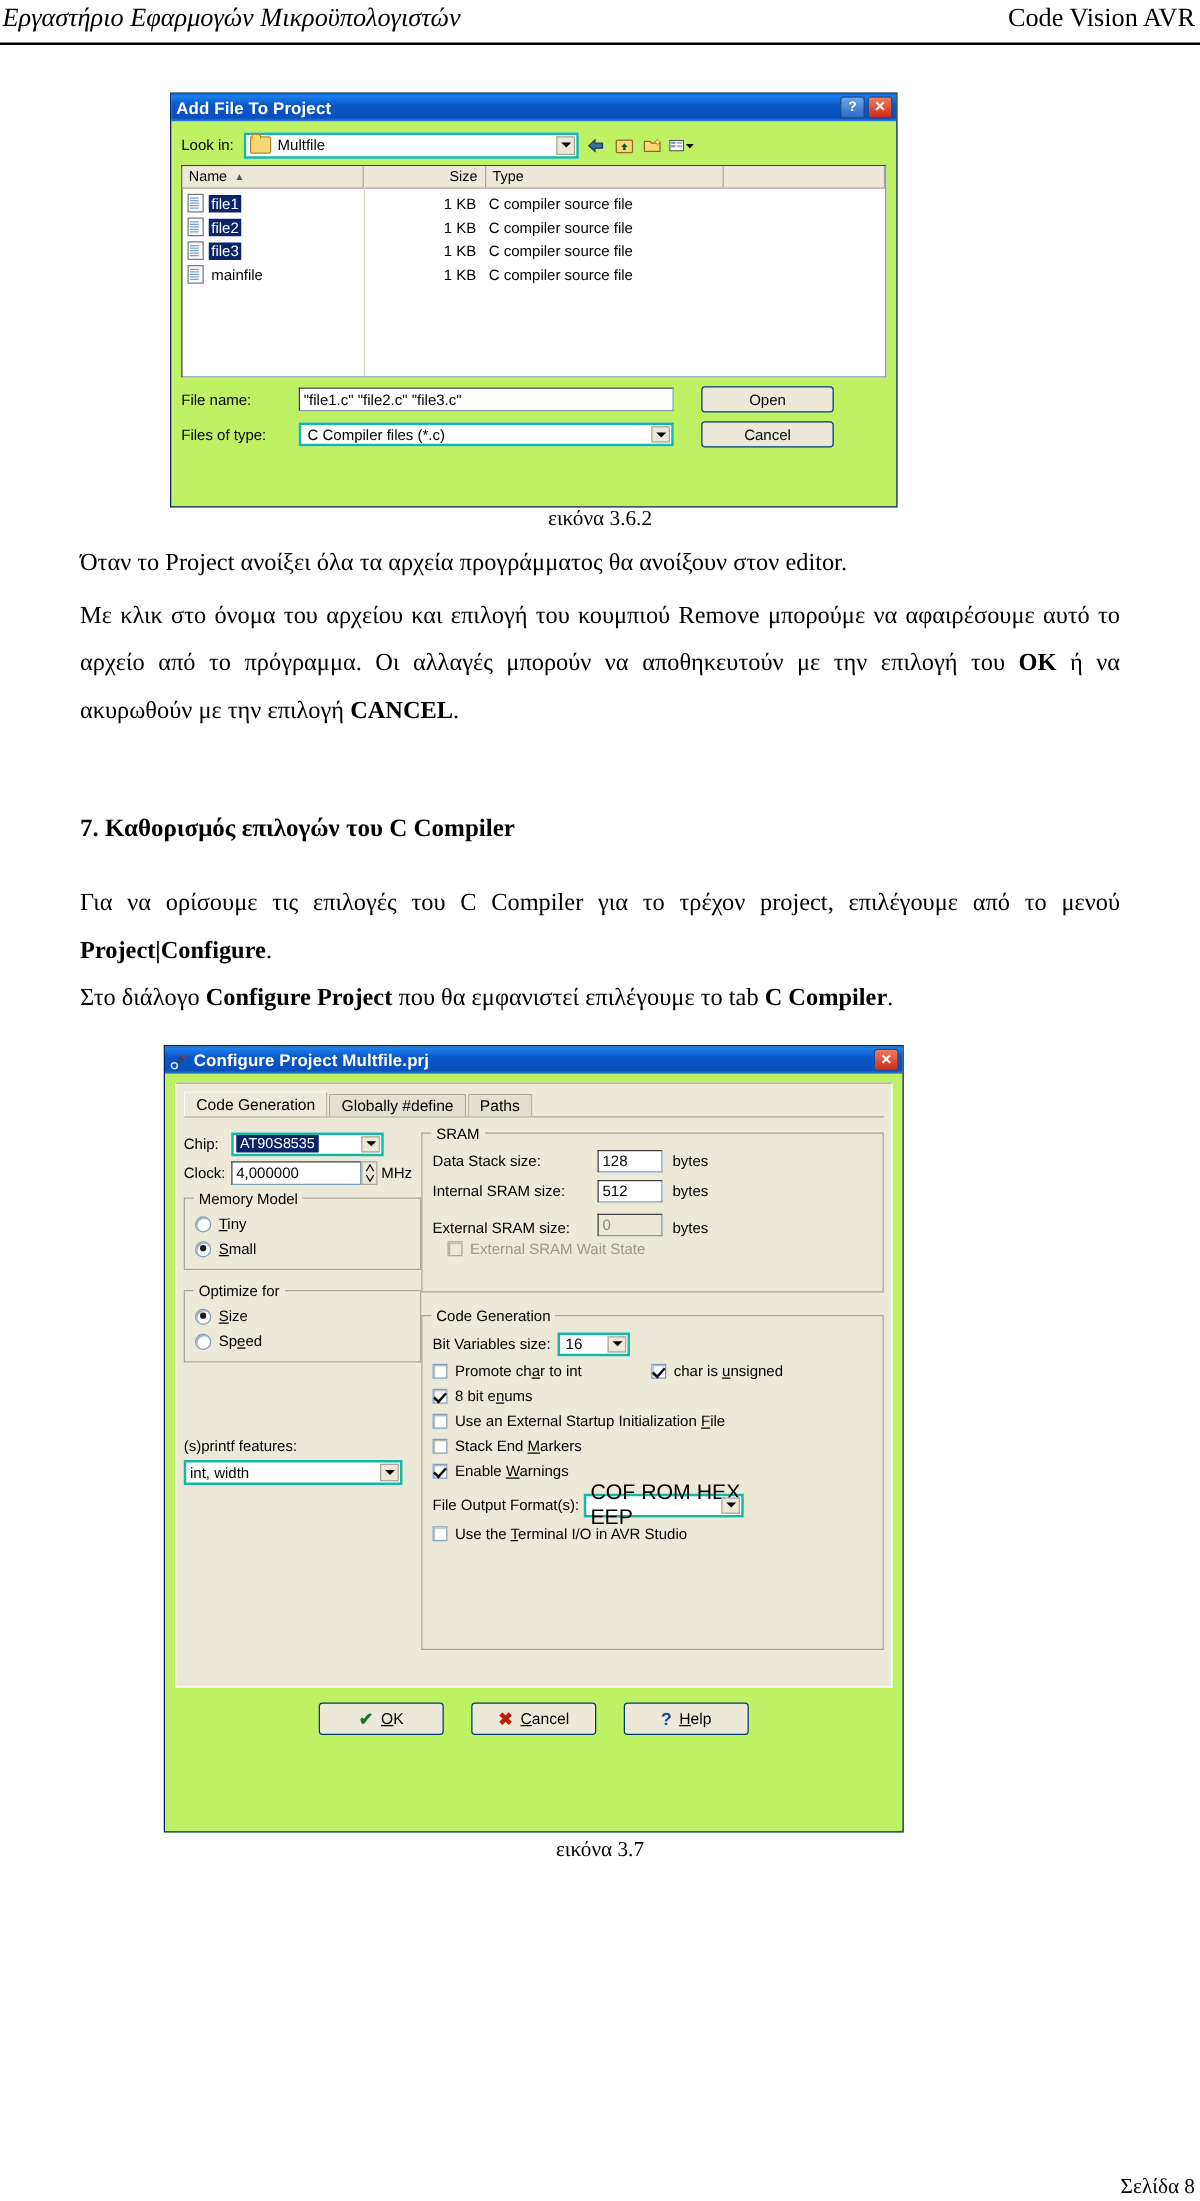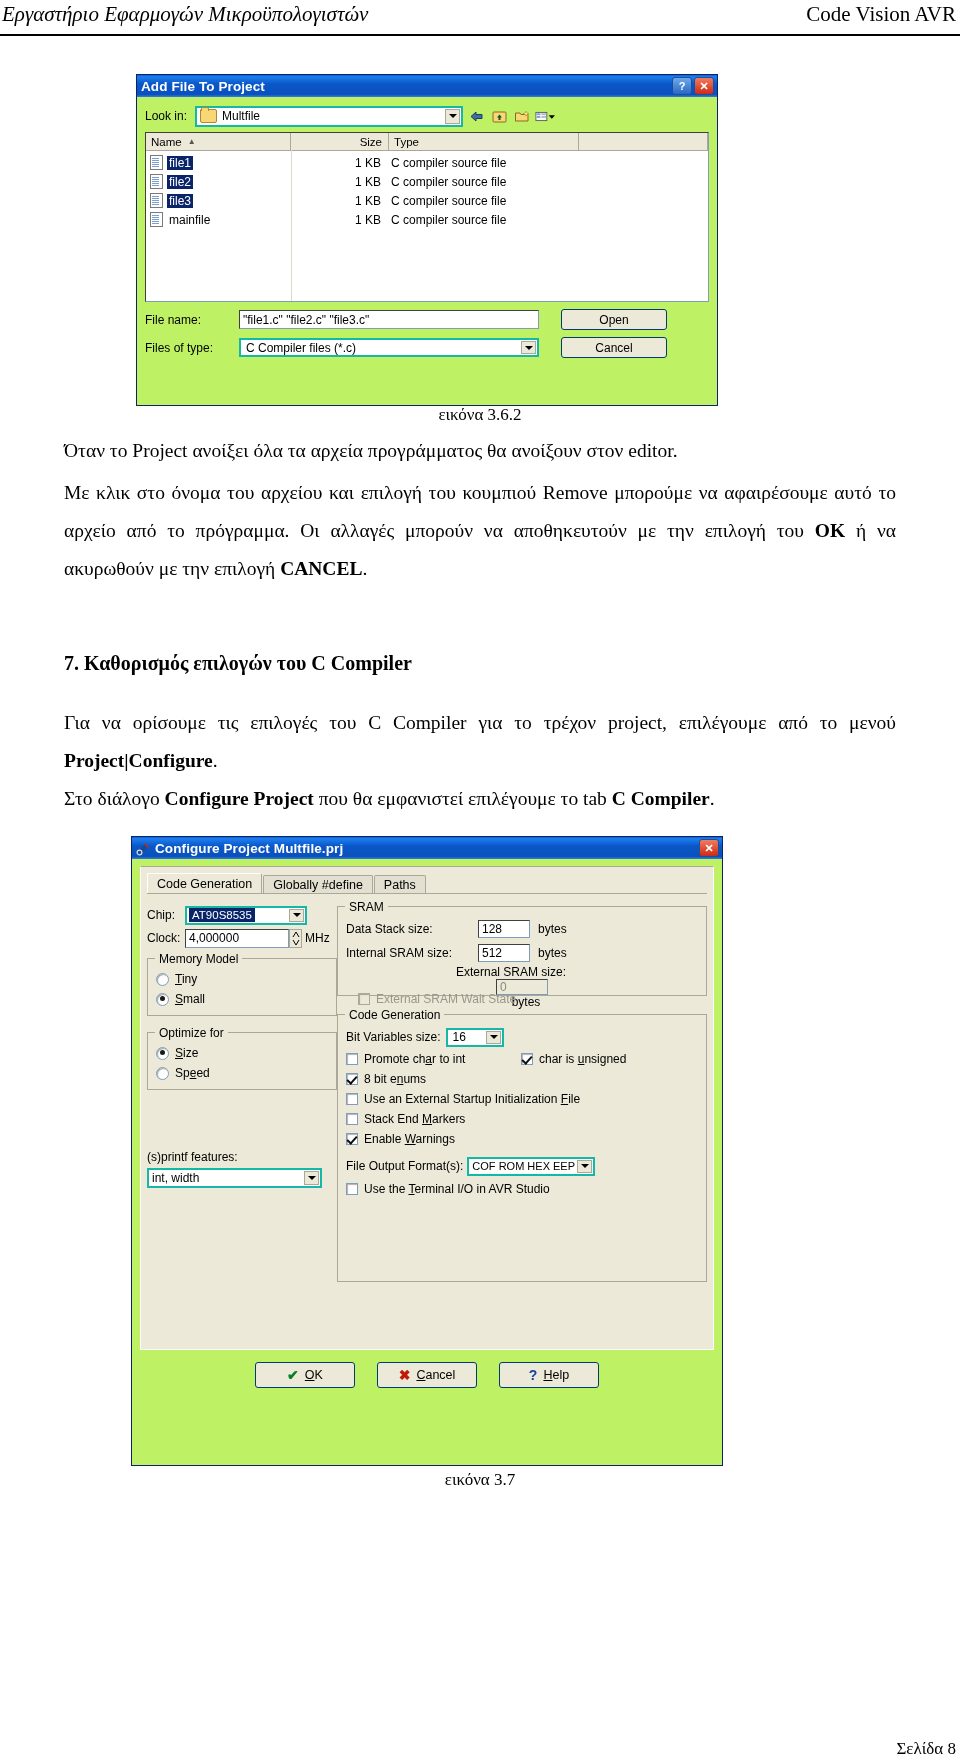--- a/index.html
+++ b/index.html
@@ -397,40 +397,40 @@
               <span style="padding-left:3px;">int, width</span>
               <span class="arrow">
                   <span class="tri-d"></span>
                 </span>
             </div>
           </div>
         </div>
 
         <div style="flex:1;">
 
-          <div class="group" style="height:90px;margin-top:6px;">
+          <div class="group" style="height:128px;margin-top:6px;">
             <span class="gtitle">SRAM</span>
 
             <div style="display:flex;align-items:center;height:24px;">
               <span class="lbl" style="width:132px;">Data Stack size:</span>
               <div class="sunken" style="width:52px;height:18px;display:flex;align-items:center;padding-left:3px;font-size:12px;">
                 <span>128</span>
               </div>
               <span class="lbl" style="margin-left:8px;">bytes</span>
             </div>
 
             <div style="display:flex;align-items:center;height:24px;">
               <span class="lbl" style="width:132px;">Internal SRAM size:</span>
               <div class="sunken" style="width:52px;height:18px;display:flex;align-items:center;padding-left:3px;font-size:12px;">
                 <span>512</span>
               </div>
               <span class="lbl" style="margin-left:8px;">bytes</span>
             </div>
 
-            <div style="display:flex;align-items:center;height:24px;flex-direction:column;">
+            <div style="display:flex;align-items:flex-end;height:24px;">
               <span class="lbl" style="width:132px;">External SRAM size:</span>
               <div class="sunken" style="width:52px;height:18px;display:flex;align-items:center;padding-left:3px;font-size:12px;background:#ece9d8;color:#8b8878;">
                 <span>0</span>
               </div>
               <span class="lbl" style="margin-left:8px;">bytes</span>
             </div>
 
             <div class="optrow dim" style="padding-left:12px;">
               <span class="chk dis"></span>
               <span>External SRAM Wait State</span>
@@ -474,21 +474,21 @@
               <span>Stack End <span class="u">M</span>arkers</span>
             </div>
             <div class="optrow">
               <span class="chk on"></span>
               <span>Enable <span class="u">W</span>arnings</span>
             </div>
 
             <div style="display:flex;align-items:center;height:26px;margin-top:4px;">
               <span class="lbl">File Output Format(s):</span>
               <div class="combo" style="width:128px;height:19px;margin-left:4px;">
-                <span style="padding-left:3px;font-size:11px;">COF ROM HEX EEP</span>
+                <span style="padding-left:3px;font-size:17px;">COF ROM HEX EEP</span>
                 <span class="arrow">
                     <span class="tri-d"></span>
                   </span>
               </div>
             </div>
 
             <div class="optrow">
               <span class="chk"></span>
               <span>Use the <span class="u">T</span>erminal I/O in AVR Studio</span>
             </div>

